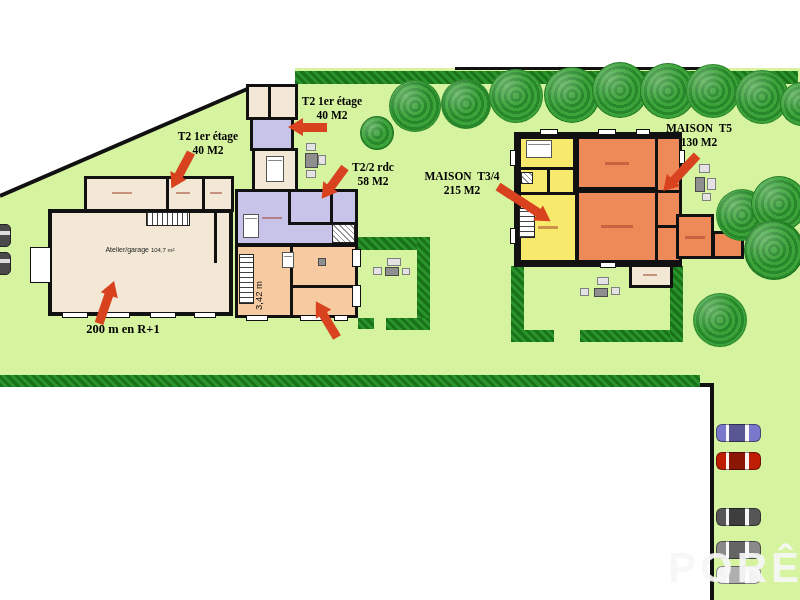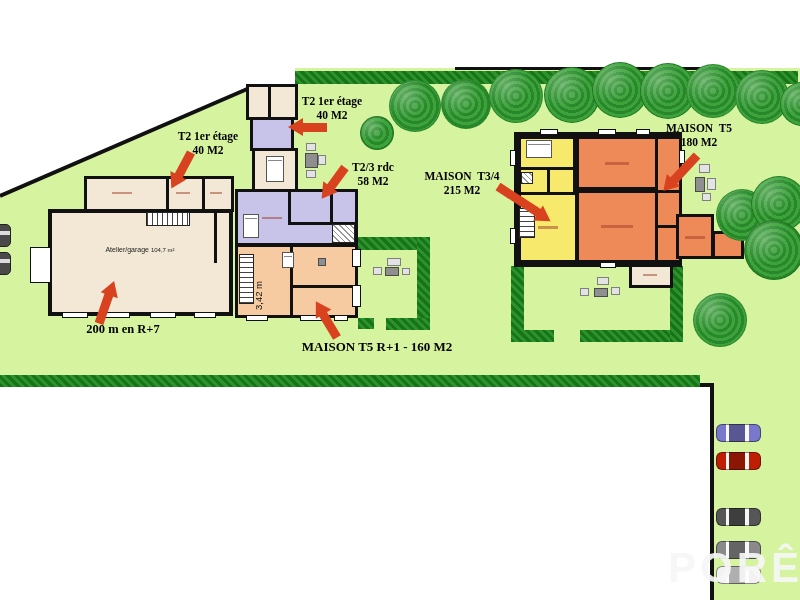--- a/index.html
+++ b/index.html
@@ -213,36 +213,33 @@
 
   <div class="lbl" style="left:287px;top:95px;width:90px;">
     <span>T2 1er étage</span>
       <span>40 M2</span>
   </div>
   <div class="lbl" style="left:163px;top:130px;width:90px;">
     <span>T2 1er étage</span>
       <span>40 M2</span>
   </div>
   <div class="lbl" style="left:328px;top:161px;width:90px;">
-    <span>T2/3 rdc</span>
+    <span>T2/2 rdc</span>
       <span>58 M2</span>
   </div>
   <div class="lbl" style="left:407px;top:170px;width:110px;">
     <span>MAISON&nbsp; T3/4</span>
       <span>215 M2</span>
   </div>
   <div class="lbl" style="left:644px;top:122px;width:110px;">
     <span>MAISON&nbsp; T5</span>
-      <span>180 M2</span>
-  </div>
-  <div class="lbl" style="left:292px;top:339px;width:170px;font-size:13px;">
-    <span>MAISON T5 R+1 - 160 M2</span>
+      <span>130 M2</span>
   </div>
   <div class="lbl" style="left:58px;top:322px;width:130px;font-size:12.5px;">
-    <span>200 m en R+7</span>
+    <span>200 m en R+1</span>
   </div>
 
   <div class="carcut" style="top:224px;"></div>
   <div class="carcut" style="top:252px;"></div>
 
   <div class="wm" style="left:668px;top:544px;">PORÊ</div>
 
 <div class="car" style="top: 424px; background-color: rgb(122, 120, 204);"></div>
     <div class="car" style="top: 452px; background-color: rgb(192, 30, 4);"></div>
     <div class="car" style="top: 508px; background-color: rgb(86, 86, 86);"></div>

